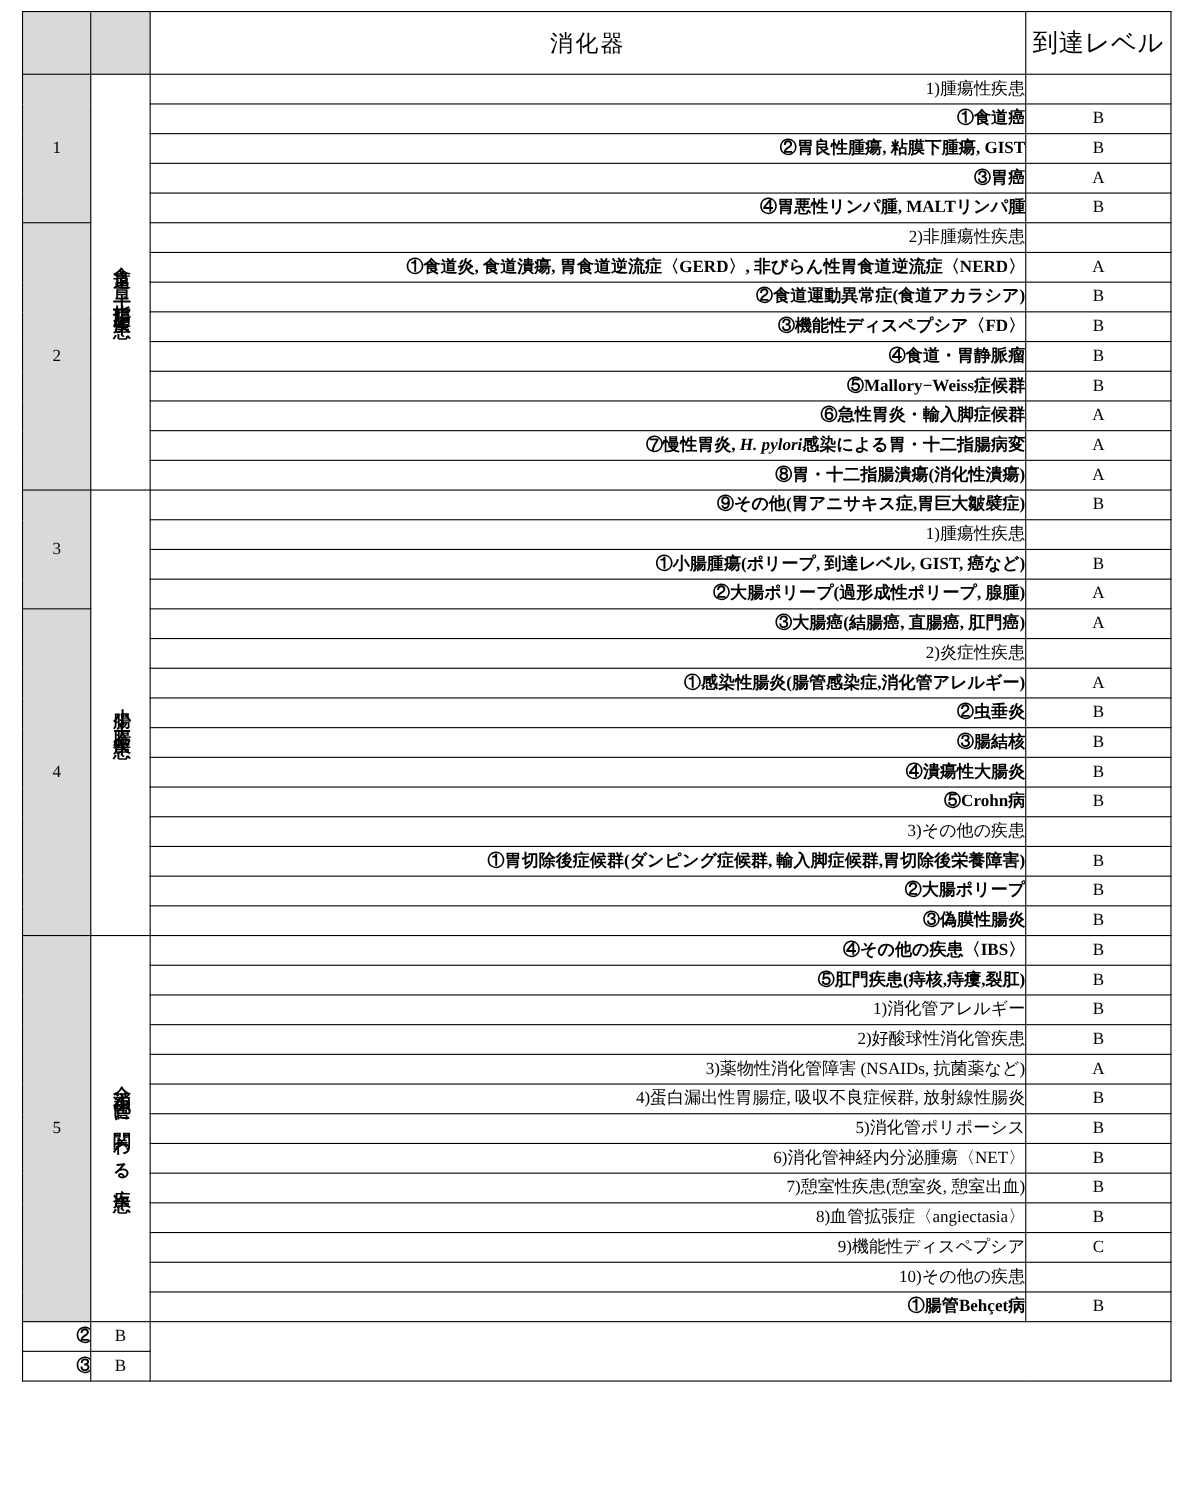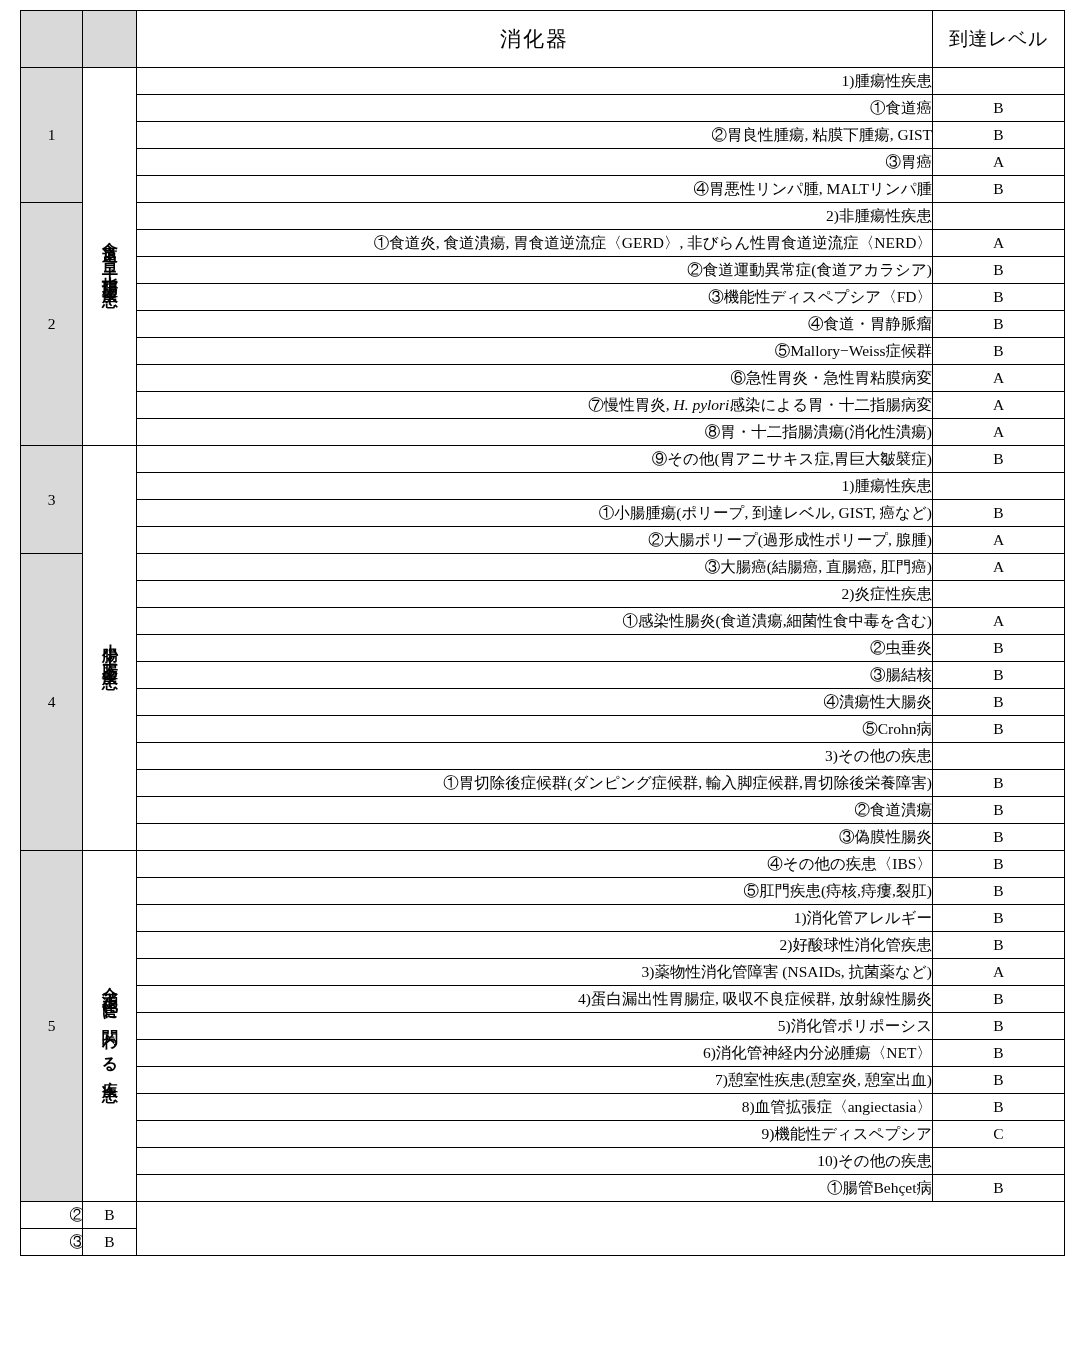--- a/index.html
+++ b/index.html
@@ -48,21 +48,21 @@
   .hdr .grey {
     background: #d9d9d9;
   }
   .hdr .title {
     text-align: center;
     font-size: 21px;
     letter-spacing: 2px;
   }
   .hdr .lvl {
     text-align: center;
-    font-size: 19px;
+    font-size: 23px;
     letter-spacing: 0.5px;
   }
 
   
   td.numcell {
     background: #d9d9d9;
     text-align: center;
     font-size: 22px;
     vertical-align: middle;
     border-top: 1.4px solid #000;
@@ -88,20 +88,21 @@
   td.item {
     padding: 3px 6px 3px 10px;
     height: 25px;
     font-size: 15.5px;
     text-align: right;
     white-space: nowrap;
     overflow: hidden;
   }
   td.item.sub {
     padding-left: 38px;
+    font-weight: bold;
   }
   td.level {
     text-align: center;
     font-size: 15.5px;
   }
   td.level.empty {
     border-left: 1px solid #000;
   }
   .row-h { height: 27px; }
   .marker {
@@ -173,21 +174,21 @@
         </tr>
         <tr class="row-h">
           <td class="item sub"><span class="marker">④</span><span>食道・胃静脈瘤</span></td>
           <td class="level">B</td>
         </tr>
         <tr class="row-h">
           <td class="item sub"><span class="marker">⑤</span><span>Mallory−Weiss症候群</span></td>
           <td class="level">B</td>
         </tr>
         <tr class="row-h">
-          <td class="item sub"><span class="marker">⑥</span><span>急性胃炎・急性胃粘膜病変</span></td>
+          <td class="item sub"><span class="marker">⑥</span><span>急性胃炎・輸入脚症候群</span></td>
           <td class="level">A</td>
         </tr>
         <tr class="row-h">
           <td class="item sub"><span class="marker">⑦</span><span>慢性胃炎, <span class="italic">H. pylori</span>感染による胃・十二指腸病変</span></td>
           <td class="level">A</td>
         </tr>
         <tr class="row-h">
           <td class="item sub"><span class="marker">⑧</span><span>胃・十二指腸潰瘍(消化性潰瘍)</span></td>
           <td class="level">A</td>
         </tr>
@@ -214,21 +215,21 @@
         <tr class="row-h block-start">
           <td class="numcell" rowspan="11">4</td>
           <td class="item sub"><span class="marker">③</span><span>大腸癌(結腸癌, 直腸癌, 肛門癌)</span></td>
           <td class="level">A</td>
         </tr>
         <tr class="row-h">
           <td class="item"><span class="marker">2)</span><span>炎症性疾患</span></td>
           <td class="level empty"></td>
         </tr>
         <tr class="row-h">
-          <td class="item sub"><span class="marker">①</span><span>感染性腸炎(食道潰瘍,細菌性食中毒を含む)</span></td>
+          <td class="item sub"><span class="marker">①</span><span>感染性腸炎(腸管感染症,消化管アレルギー)</span></td>
           <td class="level">A</td>
         </tr>
         <tr class="row-h">
           <td class="item sub"><span class="marker">②</span><span>虫垂炎</span></td>
           <td class="level">B</td>
         </tr>
         <tr class="row-h">
           <td class="item sub"><span class="marker">③</span><span>腸結核</span></td>
           <td class="level">B</td>
         </tr>
@@ -242,21 +243,21 @@
         </tr>
         <tr class="row-h">
           <td class="item"><span class="marker">3)</span><span>その他の疾患</span></td>
           <td class="level empty"></td>
         </tr>
         <tr class="row-h">
           <td class="item sub"><span class="marker">①</span><span>胃切除後症候群(ダンピング症候群, 輸入脚症候群,胃切除後栄養障害)</span></td>
           <td class="level">B</td>
         </tr>
         <tr class="row-h">
-          <td class="item sub"><span class="marker">②</span><span>食道潰瘍</span></td>
+          <td class="item sub"><span class="marker">②</span><span>大腸ポリープ</span></td>
           <td class="level">B</td>
         </tr>
         <tr class="row-h">
           <td class="item sub"><span class="marker">③</span><span>偽膜性腸炎</span></td>
           <td class="level">B</td>
         </tr>
         <tr class="row-h block-start">
           <td class="numcell" rowspan="13">5</td>
           <td class="grpcell" rowspan="13">
             <div class="vtext">全消化管に関わる疾患</div>

